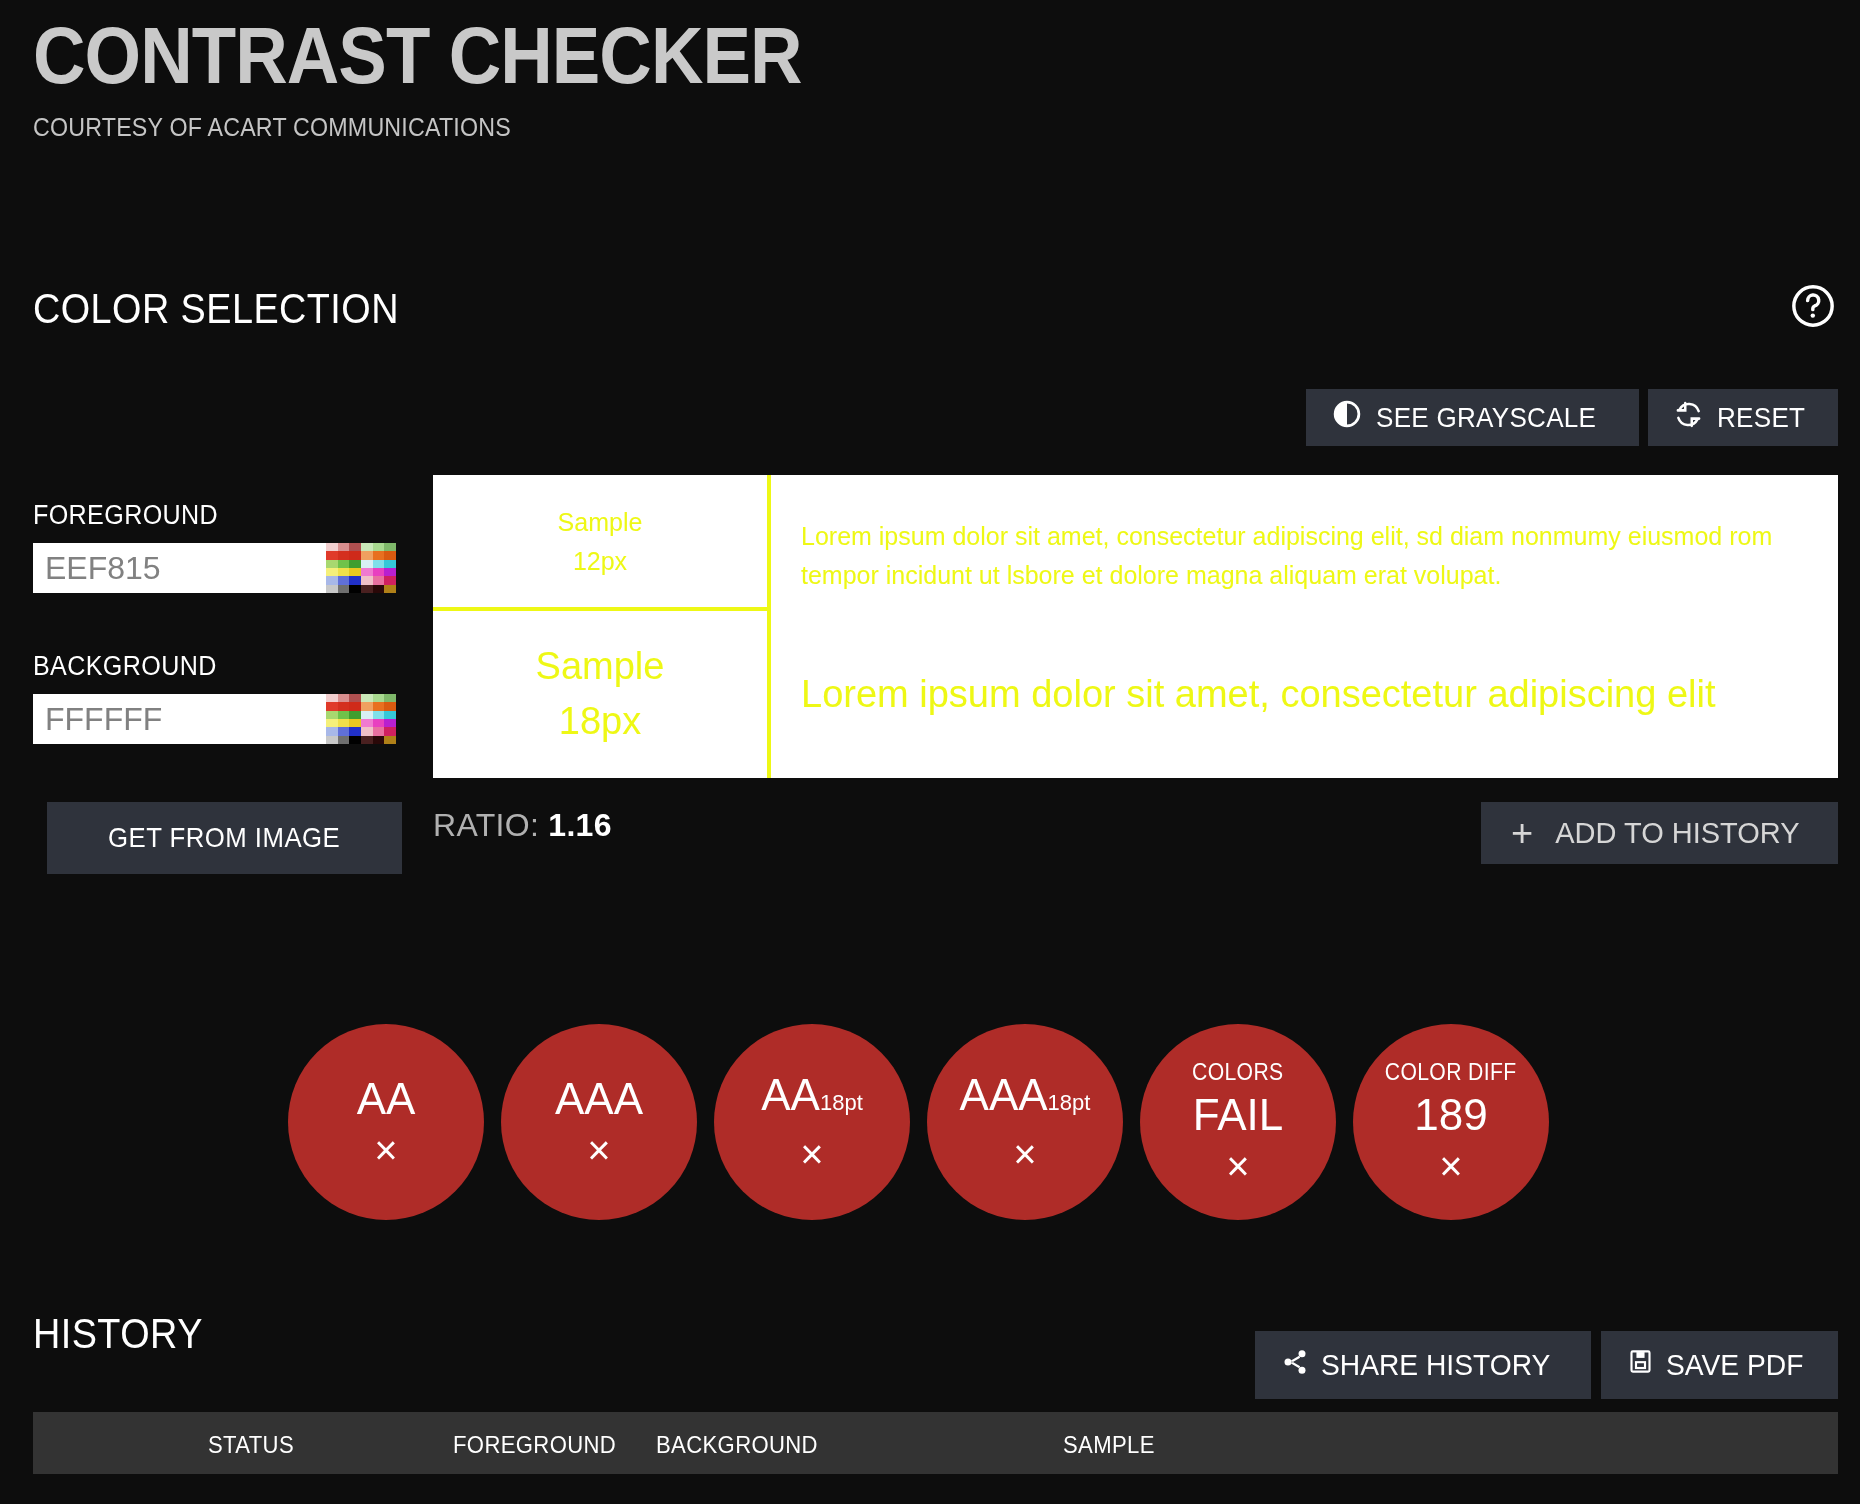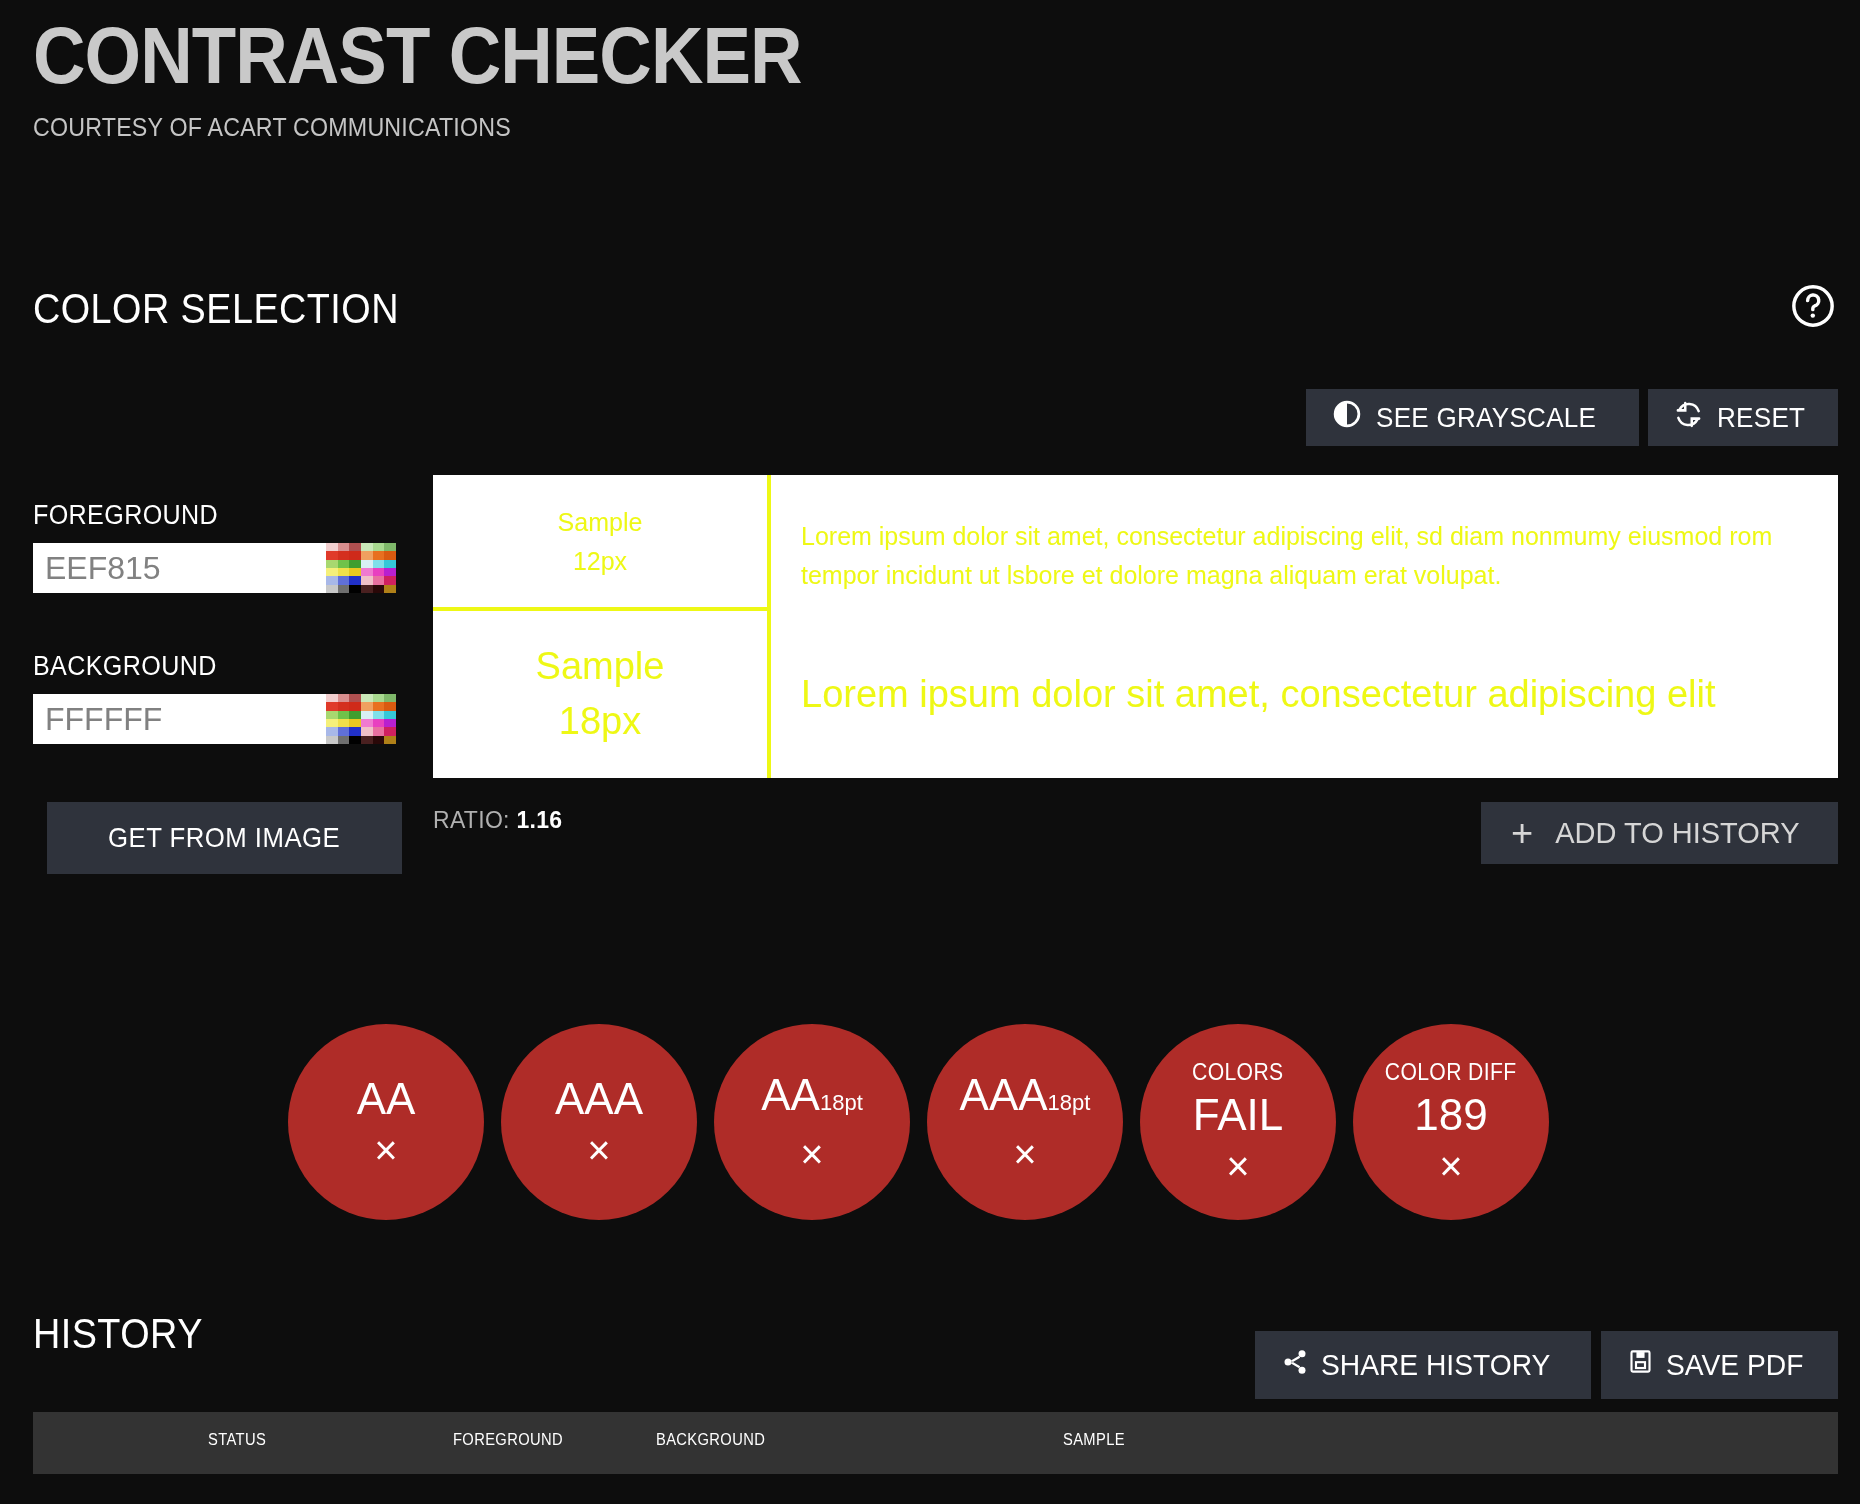--- a/index.html
+++ b/index.html
@@ -179,21 +179,21 @@
     position: absolute;
     left: 0; top: 132px;
     width: 334px; height: 4px;
   }
 
   
   #ratio {
     position: absolute;
     left: 433px;
     top: 807px;
-    font-size: 23px;
+    font-size: 32px;
     color: #b0b0b0;
     letter-spacing: 0.3px;
     white-space: nowrap;
   }
   #ratio b { color: #ffffff; font-weight: 700; }
 
   #add-to-history {
     position: absolute;
     left: 1481px;
     top: 802px;
@@ -276,21 +276,21 @@
     top: 1412px;
     width: 1805px;
     height: 62px;
     background: #333333;
   }
   #history-header {
     position: relative;
     width: 100%;
     height: 62px;
     color: #ffffff;
-    font-size: 16px;
+    font-size: 24px;
     letter-spacing: 0.4px;
   }
   #history-header .th {
     position: absolute;
     top: 19px;
     transform: scaleX(0.92);
     transform-origin: left center;
     white-space: nowrap;
   }
   #th-status { left: 175px; }

